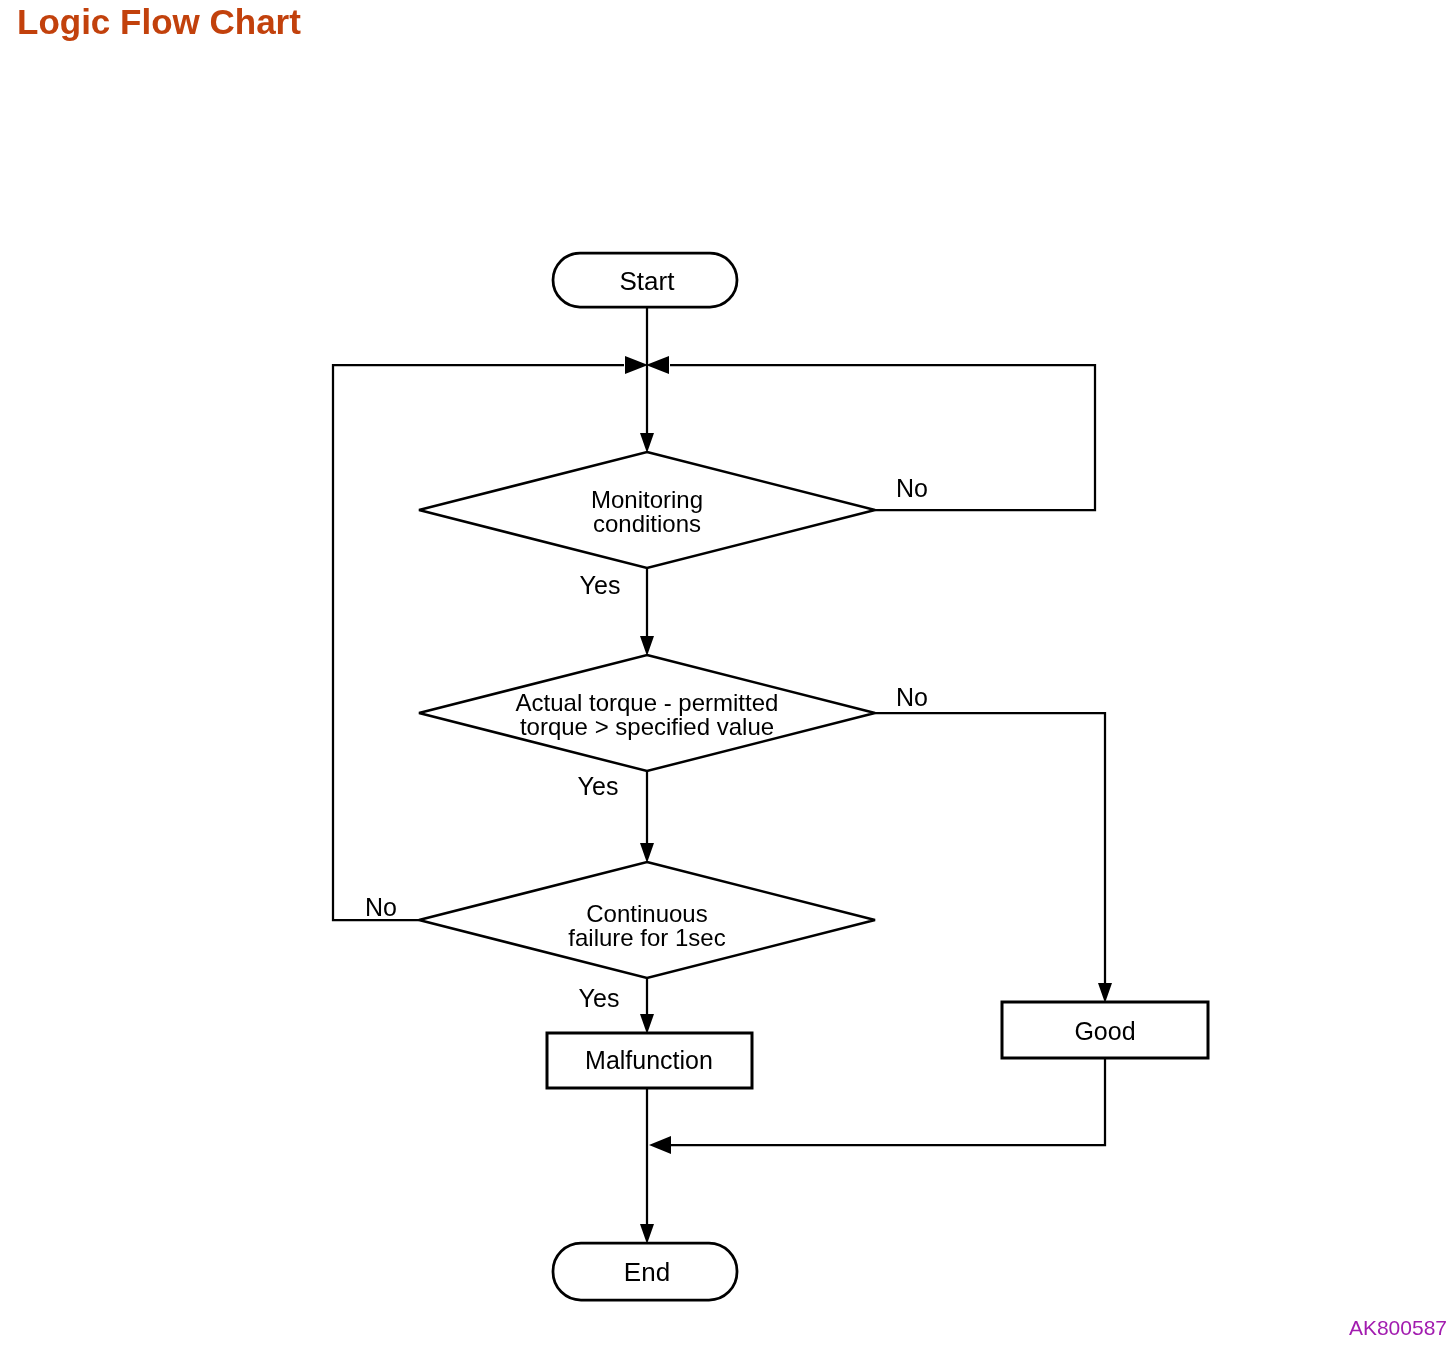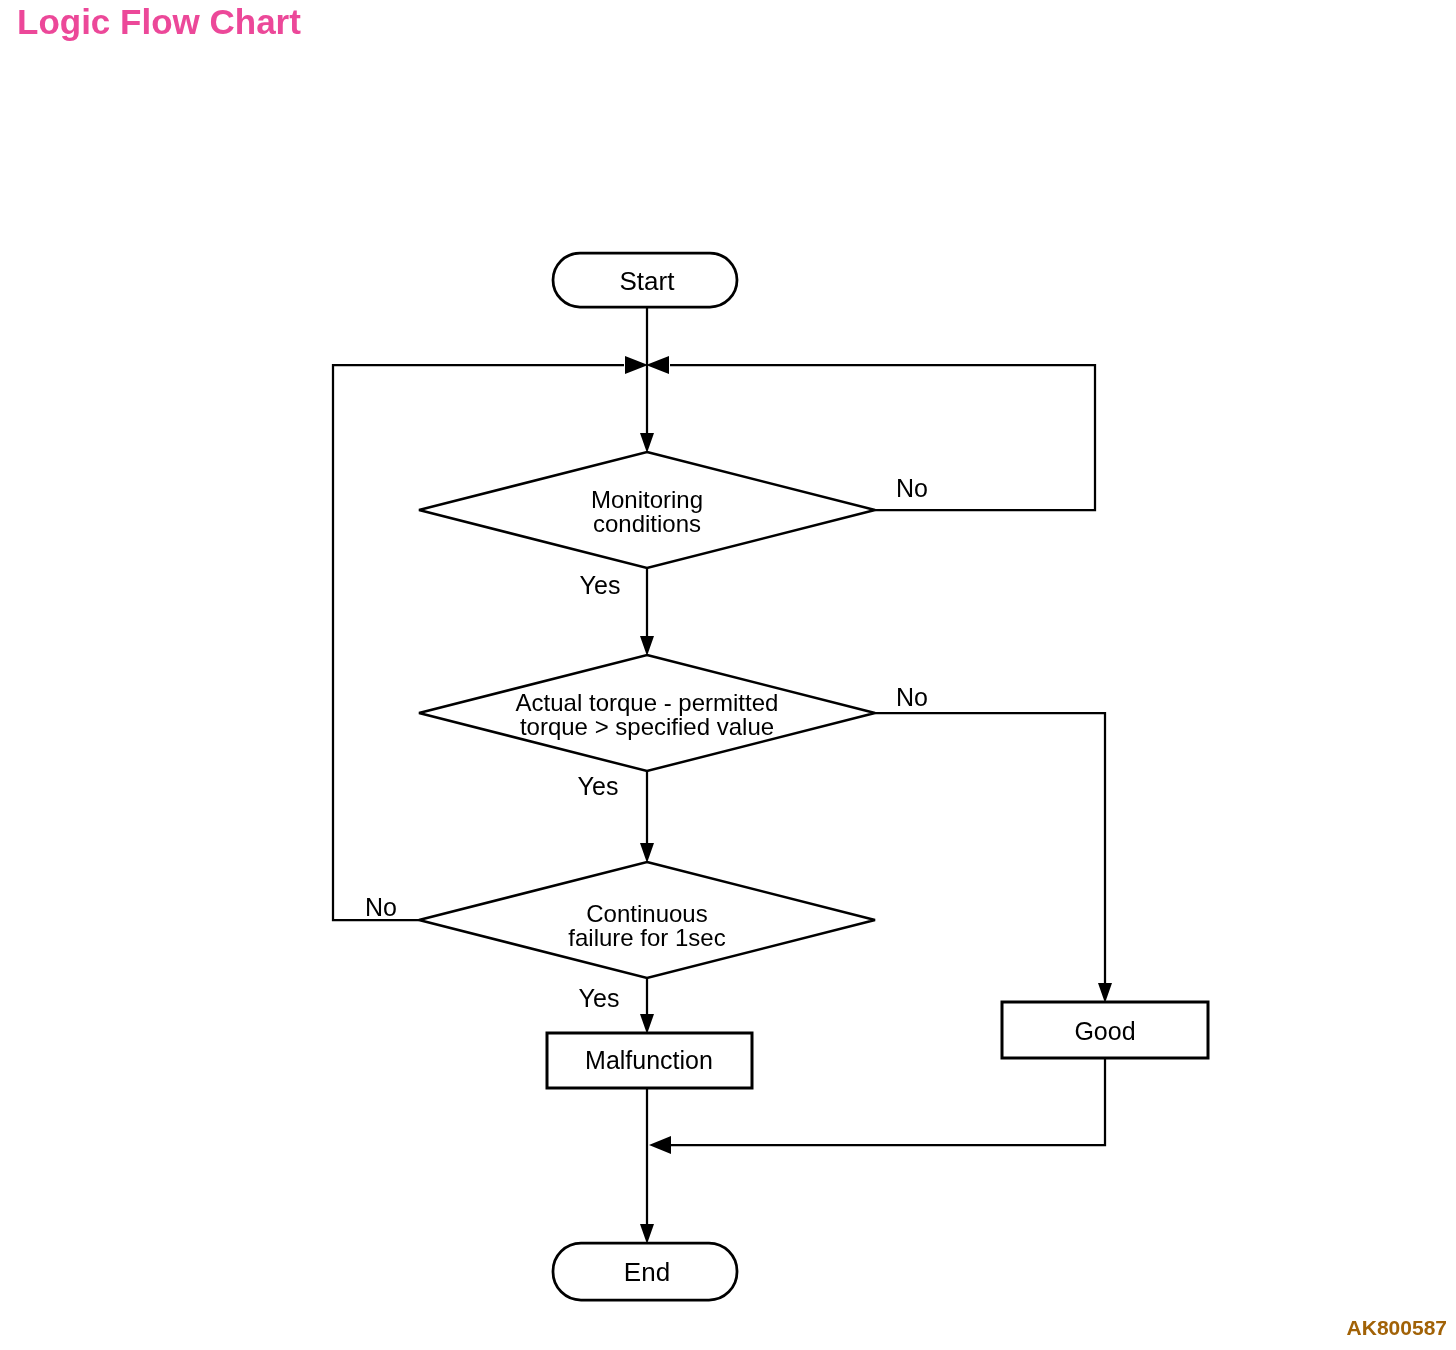--- a/index.html
+++ b/index.html
@@ -16,29 +16,29 @@
     overflow: hidden;
   }
   .page-title {
     position: absolute;
     left: 17px;
     top: 2px;
     font-size: 35px;
     font-weight: bold;
     letter-spacing: 0px;
     margin: 0;
-    color: #ec4899;
+    color: #c2410c;
   }
   .figure-code {
     position: absolute;
     right: 9px;
     top: 1316px;
     font-size: 21px;
-    font-weight: bold;
-    color: #a16207;
+    font-weight: normal;
+    color: #a21caf;
   }
   svg.flowchart {
     position: absolute;
     left: 0;
     top: 0;
   }
   .shape {
     fill: #ffffff;
     stroke: #000000;
   }

